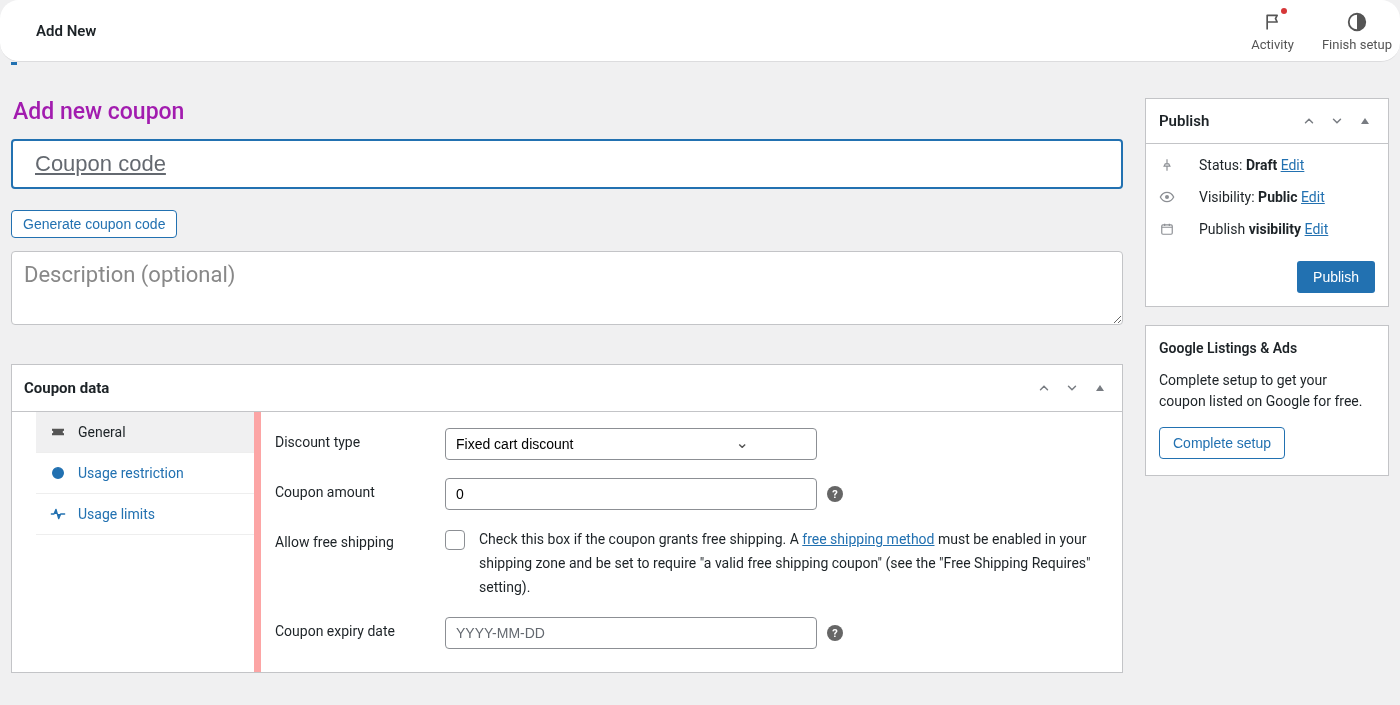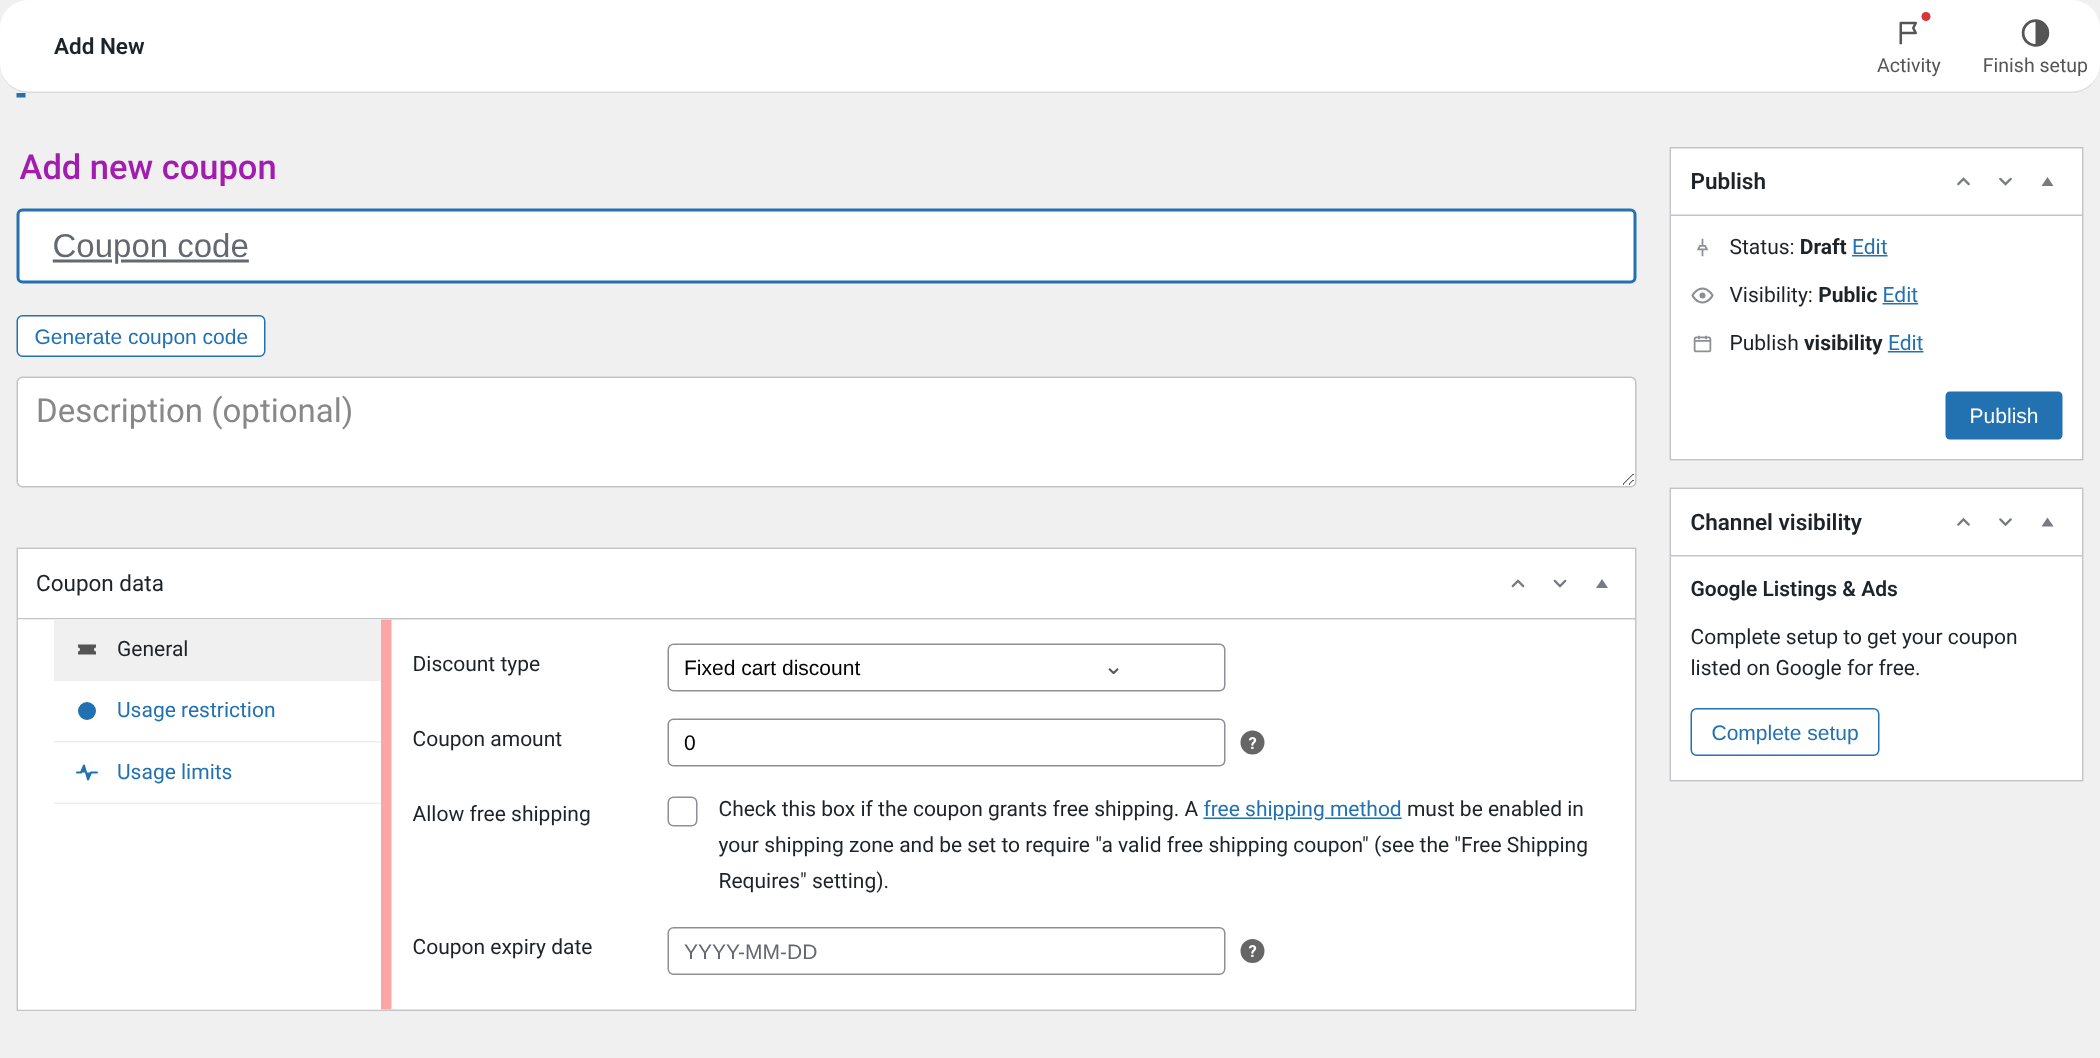--- a/index.html
+++ b/index.html
@@ -10,35 +10,35 @@
     .topbar-right { display: flex; gap: 28px; padding-right: 8px; }
     .topbar-btn { display: flex; flex-direction: column; align-items: center; gap: 3px; color: #555; cursor: default; font-size: 13px; }
     .topbar-btn svg .icon-stroke { stroke: #555; }
     .notif-dot { position: absolute; top: -2px; right: -2px; width: 6px; height: 6px; background: #d63638; border-radius: 50%; }
     .icon-wrap { position: relative; width: 24px; height: 24px; display: flex; align-items: center; justify-content: center; }
     
     .accent-bar { height: 3px; background: #2271b1; width: 6px; position: absolute; left: 11px; top: 62px; }
     
     .main { display: flex; gap: 22px; padding: 0 0 24px 11px; }
     .left-col { flex: 1; min-width: 0; padding-top: 36px; }
-    .right-col { width: 287px; padding-top: 14px; padding-right: 11px; padding-top: 36px; }
+    .right-col { width: 255px; padding-top: 14px; padding-right: 11px; padding-top: 36px; }
     
     h1.page-heading { font-size: 23px; font-weight: 500; color: #a21caf; margin-bottom: 14px; padding-left: 2px; }
     
     .title-input { width: 100%; font-size: 22px; padding: 10px 22px; border: 2px solid #2271b1; border-radius: 4px; outline: none; background:#fff; color:#646970;text-decoration:underline; }
     .title-input::placeholder { color: #646970; }
     
     .gen-btn { display:inline-block; margin-top: 21px; border: 1px solid #2271b1; background: #fff; color: #2271b1; padding: 5px 11px; border-radius: 4px; font-size: 14px; cursor: pointer; }
     
     .desc-area { width: 100%; margin-top: 13px; border: 1px solid #c3c4c7; border-radius: 4px; padding: 10px 12px; font-size: 22px; min-height: 74px; resize: vertical; font-family: inherit; color:#646970; background:#fff;}
     .desc-area::placeholder { color: #888; }
     
     .panel { background: #fff; border: 1px solid #c3c4c7; margin-top: 36px; }
     .panel-header { display: flex; justify-content: space-between; align-items: center; padding: 13px 12px; border-bottom: 1px solid #c3c4c7; }
-    .panel-header h2 { font-size: 15px; font-weight: 400; }
+    .panel-header h2 { font-size: 15px; font-weight: 700; }
     .panel-toggles { display: flex; gap: 8px; color: #787c82; }
     .ptoggle { cursor: pointer; width: 20px; height: 20px; display:flex; align-items:center; justify-content:center; color:#787c82;}
     
     .cdata-body { display: flex; min-height: 260px; }
     .vtabs { width: 249px; border-right: 7px solid #fca5a5; background: #fff; padding-left: 24px; }
     .vtab { display: flex; align-items: center; gap: 12px; padding: 12px 14px; border-bottom: 1px solid #eee; font-size: 14px; color: #2271b1; cursor: pointer; }
     .vtab.active { background: #f0f0f1; color: #1d2327; }
     .vtab.active svg { fill: #555; }
     .vtab svg { fill: #2271b1; }
     .vtab-icon { width: 16px; height: 16px; display:flex; align-items:center; justify-content:center; flex-shrink:0; }
@@ -53,21 +53,21 @@
     .select-wrap::after { content: "⌄"; position: absolute; right: 12px; top: 5px; pointer-events: none; font-size: 16px; color:#555; }
     .txt::placeholder { color: #646970; }
     .help-dot { width: 16px; height: 16px; border-radius: 50%; background: #666; color: #fff; display:flex; align-items:center; justify-content:center; font-size: 11px; font-weight:bold; margin-top:8px; }
     .chk-descr { color: #1d2327; line-height: 1.7; flex:1; }
     .chk-descr a { color: #2271b1; text-decoration: underline; }
     input[type=checkbox].square-chk { width:20px; height:20px; border:1px solid #8c8f94; border-radius:4px; margin-top:2px; margin-right:4px; appearance:none; background:#fff; }
     
     .side-panel { background:#fff; border:1px solid #c3c4c7; margin-bottom: 18px; }
     .sp-header { display:flex; justify-content:space-between; align-items:center; padding: 12px 13px; border-bottom:1px solid #c3c4c7; font-size:15px; font-weight:600;}
     .sp-body { padding: 13px 13px 14px 13px; font-size:14px; color:#1d2327;}
-    .sp-line { display:flex; align-items:center; gap:10px; margin-bottom: 16px; }
+    .sp-line { display:flex; align-items:center; gap:24px; margin-bottom: 16px; }
     .sp-line:last-child { margin-bottom:0; }
     .sp-icon { width:16px; height:16px; display:flex; align-items:center; justify-content:center; color:#8c8f94; flex-shrink:0;}
     .sp-line a { color:#2271b1; text-decoration:underline; }
     .sp-footer { padding: 10px 13px 13px 13px; text-align:right; border-top: 0; }
     .publish-btn { background:#2271b1; color:#fff; border:none; padding: 8px 16px; border-radius:3px; font-size:14px; cursor:pointer; }
     .cvis-body { padding:12px 13px 16px 13px; font-size:14px; line-height:1.55;}
     .cvis-body h4 { font-weight:600; margin-bottom:10px; }
     .complete-btn { display:inline-block; margin-top:14px; border:1px solid #2271b1; background:#fff; color:#2271b1; padding:7px 13px; border-radius:4px; font-size:14px; cursor:pointer;}
   </style>
 </head>
@@ -240,40 +240,20 @@
             </span>
           <span><span>Publish</span> <b>visibility</b> <a href="#">Edit</a></span>
         </div>
       </div>
       <div class="sp-footer">
         <button class="publish-btn">Publish</button>
       </div>
     </div>
 
     <div class="side-panel">
-      <div class="sp-header">
-        <span>Channel visibility</span>
-        <div class="panel-toggles">
-          <span class="ptoggle">
-              <svg width="14" height="14" viewBox="0 0 24 24" fill="none">
-                <path d="M6 15l6-6 6 6" stroke="#787c82" stroke-width="2.5" stroke-linecap="round"></path>
-              </svg>
-            </span>
-          <span class="ptoggle">
-              <svg width="14" height="14" viewBox="0 0 24 24" fill="none">
-                <path d="M6 9l6 6 6-6" stroke="#787c82" stroke-width="2.5" stroke-linecap="round"></path>
-              </svg>
-            </span>
-          <span class="ptoggle">
-              <svg width="12" height="12" viewBox="0 0 24 24">
-                <path d="M4 18 L12 6 L20 18 Z" fill="#787c82"></path>
-              </svg>
-            </span>
-        </div>
-      </div>
       <div class="cvis-body">
         <h4>Google Listings &amp; Ads</h4>
         <div>Complete setup to get your coupon listed on Google for free.</div>
         <button class="complete-btn">Complete setup</button>
       </div>
     </div>
   </div>
 </div>
 
 </body></html>

